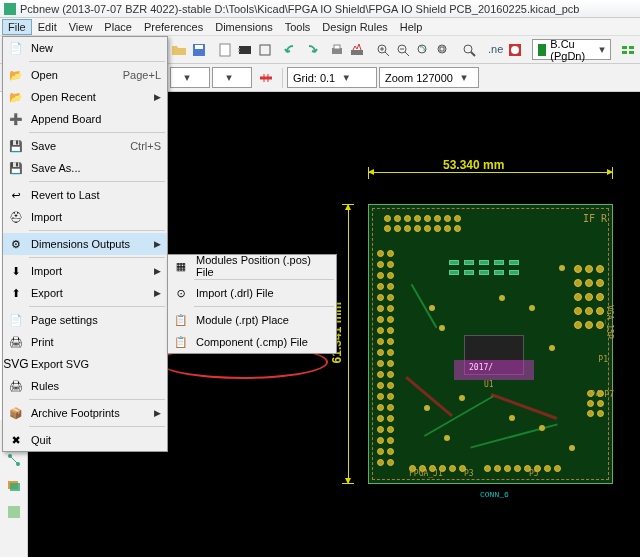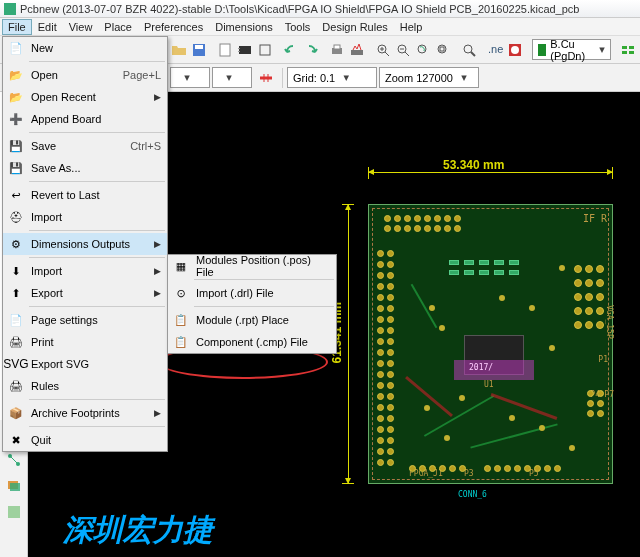--- a/index.html
+++ b/index.html
@@ -409,23 +409,22 @@
       <div class="via" style="left: 140px; top: 210px;"></div>
       <div class="via" style="left: 160px; top: 100px;"></div>
       <div class="via" style="left: 180px; top: 140px;"></div>
       <div class="via" style="left: 55px; top: 200px;"></div>
       <div class="via" style="left: 75px; top: 230px;"></div>
       <div class="via" style="left: 130px; top: 90px;"></div>
       <div class="via" style="left: 170px; top: 220px;"></div>
       <div class="via" style="left: 190px; top: 60px;"></div>
       <div class="via" style="left: 200px; top: 240px;"></div>
     </div>
-  <div class="silk" style="position:absolute; left:430px; top:398px; color:#0cc;">CONN_6</div>
-
-  <div class="cn-text">深圳宏力捷</div>
+  <div class="silk" style="position:absolute; left:452px; top:398px; color:#0cc;font-family:Liberation Mono, monospace;">CONN_6</div>
+
 </div>
 
 <div class="dropdown">
   <div class="dd-item">
       <span class="icon">📄</span>
       <span>New</span>
     </div>
   <div class="dd-sep"></div>
   <div class="dd-item">
       <span class="icon">📂</span>

